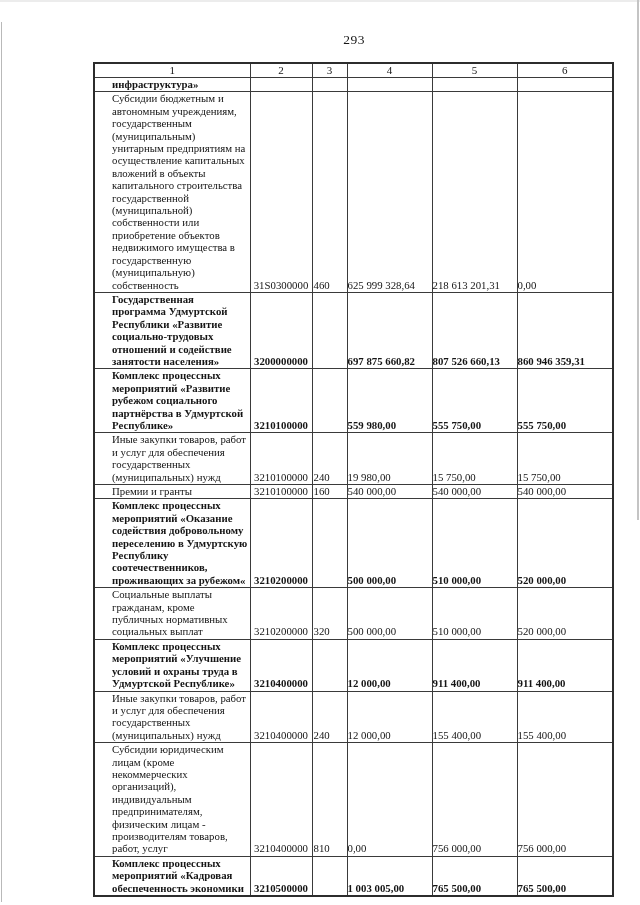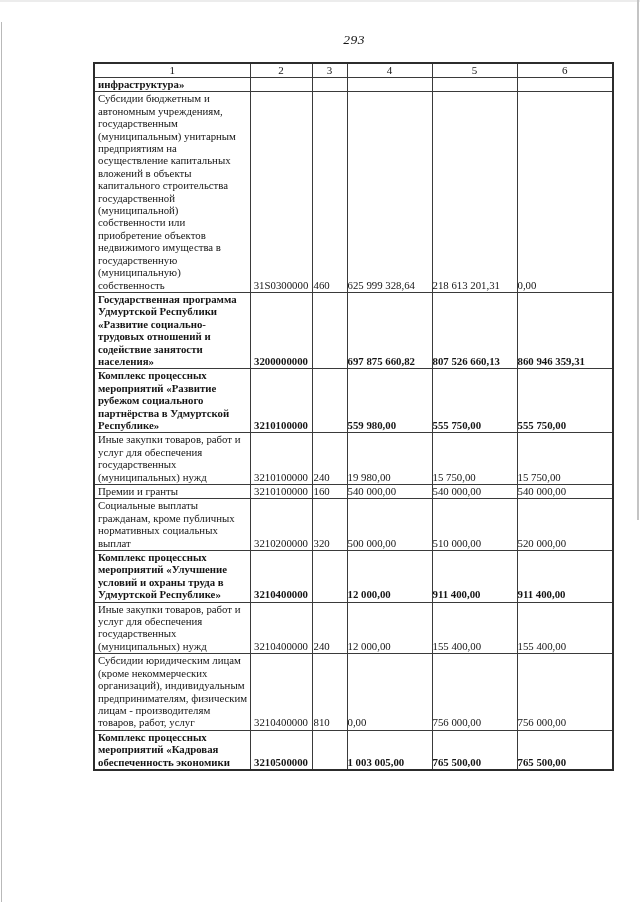--- a/index.html
+++ b/index.html
@@ -16,21 +16,20 @@
   .edge-left  { position:absolute; left:1px; top:22px; width:1px; height:880px; background:#b9b9b9; }
   .edge-right { position:absolute; left:637px; top:0; width:2px; height:520px; background:#c4c4c4; }
 
   .page-number {
     position:absolute;
     top:32px; left:354px;
     transform:translateX(-50%);
     font-size:13.5px;
     font-weight:normal;
     letter-spacing:0.5px;
-    font-style:italic;
   }
 
   table.budget {
     position:absolute;
     left:93px; top:62px;
     width:519px;
     border-collapse:collapse;
     table-layout:fixed;
     font-size:10.8px;
     line-height:12.4px;
@@ -41,21 +40,21 @@
     font-weight:normal;
     overflow:hidden;
   }
   table.budget th {
     font-size:11px;
     height:13px;
     padding:0;
     text-align:center;
     vertical-align:middle;
   }
-  td.name   { text-align:left;  vertical-align:top;    padding:0 2px 1px 3px; }
+  td.name   { text-align:left;  vertical-align:top;    padding:0 2px 1px 17px; }
   td.code   { text-align:center; vertical-align:bottom; padding:0 1px 1px 1px; white-space:nowrap; }
   td.type   { text-align:left; vertical-align:bottom; padding:0 1px 1px 1px; white-space:nowrap; }
   td.amount { vertical-align:bottom; padding:0 1px 1px 0;   white-space:nowrap; }
   tr.bold td { font-weight:bold; }
 </style>
 </head>
 <body>
 
 <div class="edge-top"></div>
 <div class="edge-left"></div>
@@ -124,20 +123,28 @@
         <td class="amount">15 750,00</td>
       </tr>
       <tr>
         <td class="name">Премии и гранты</td>
         <td class="code">3210100000</td>
         <td class="type">160</td>
         <td class="amount">540 000,00</td>
         <td class="amount">540 000,00</td>
         <td class="amount">540 000,00</td>
       </tr>
+      <tr class="bold">
+        <td class="name">Комплекс процессных мероприятий «Оказание содействия добровольному переселению в Удмуртскую Республику соотечественников, проживающих за рубежом«</td>
+        <td class="code">3210200000</td>
+        <td class="type"></td>
+        <td class="amount">500 000,00</td>
+        <td class="amount">510 000,00</td>
+        <td class="amount">520 000,00</td>
+      </tr>
       <tr>
         <td class="name">Социальные выплаты гражданам, кроме публичных нормативных социальных выплат</td>
         <td class="code">3210200000</td>
         <td class="type">320</td>
         <td class="amount">500 000,00</td>
         <td class="amount">510 000,00</td>
         <td class="amount">520 000,00</td>
       </tr>
       <tr class="bold">
         <td class="name">Комплекс процессных мероприятий «Улучшение условий и охраны труда в Удмуртской Республике»</td>

